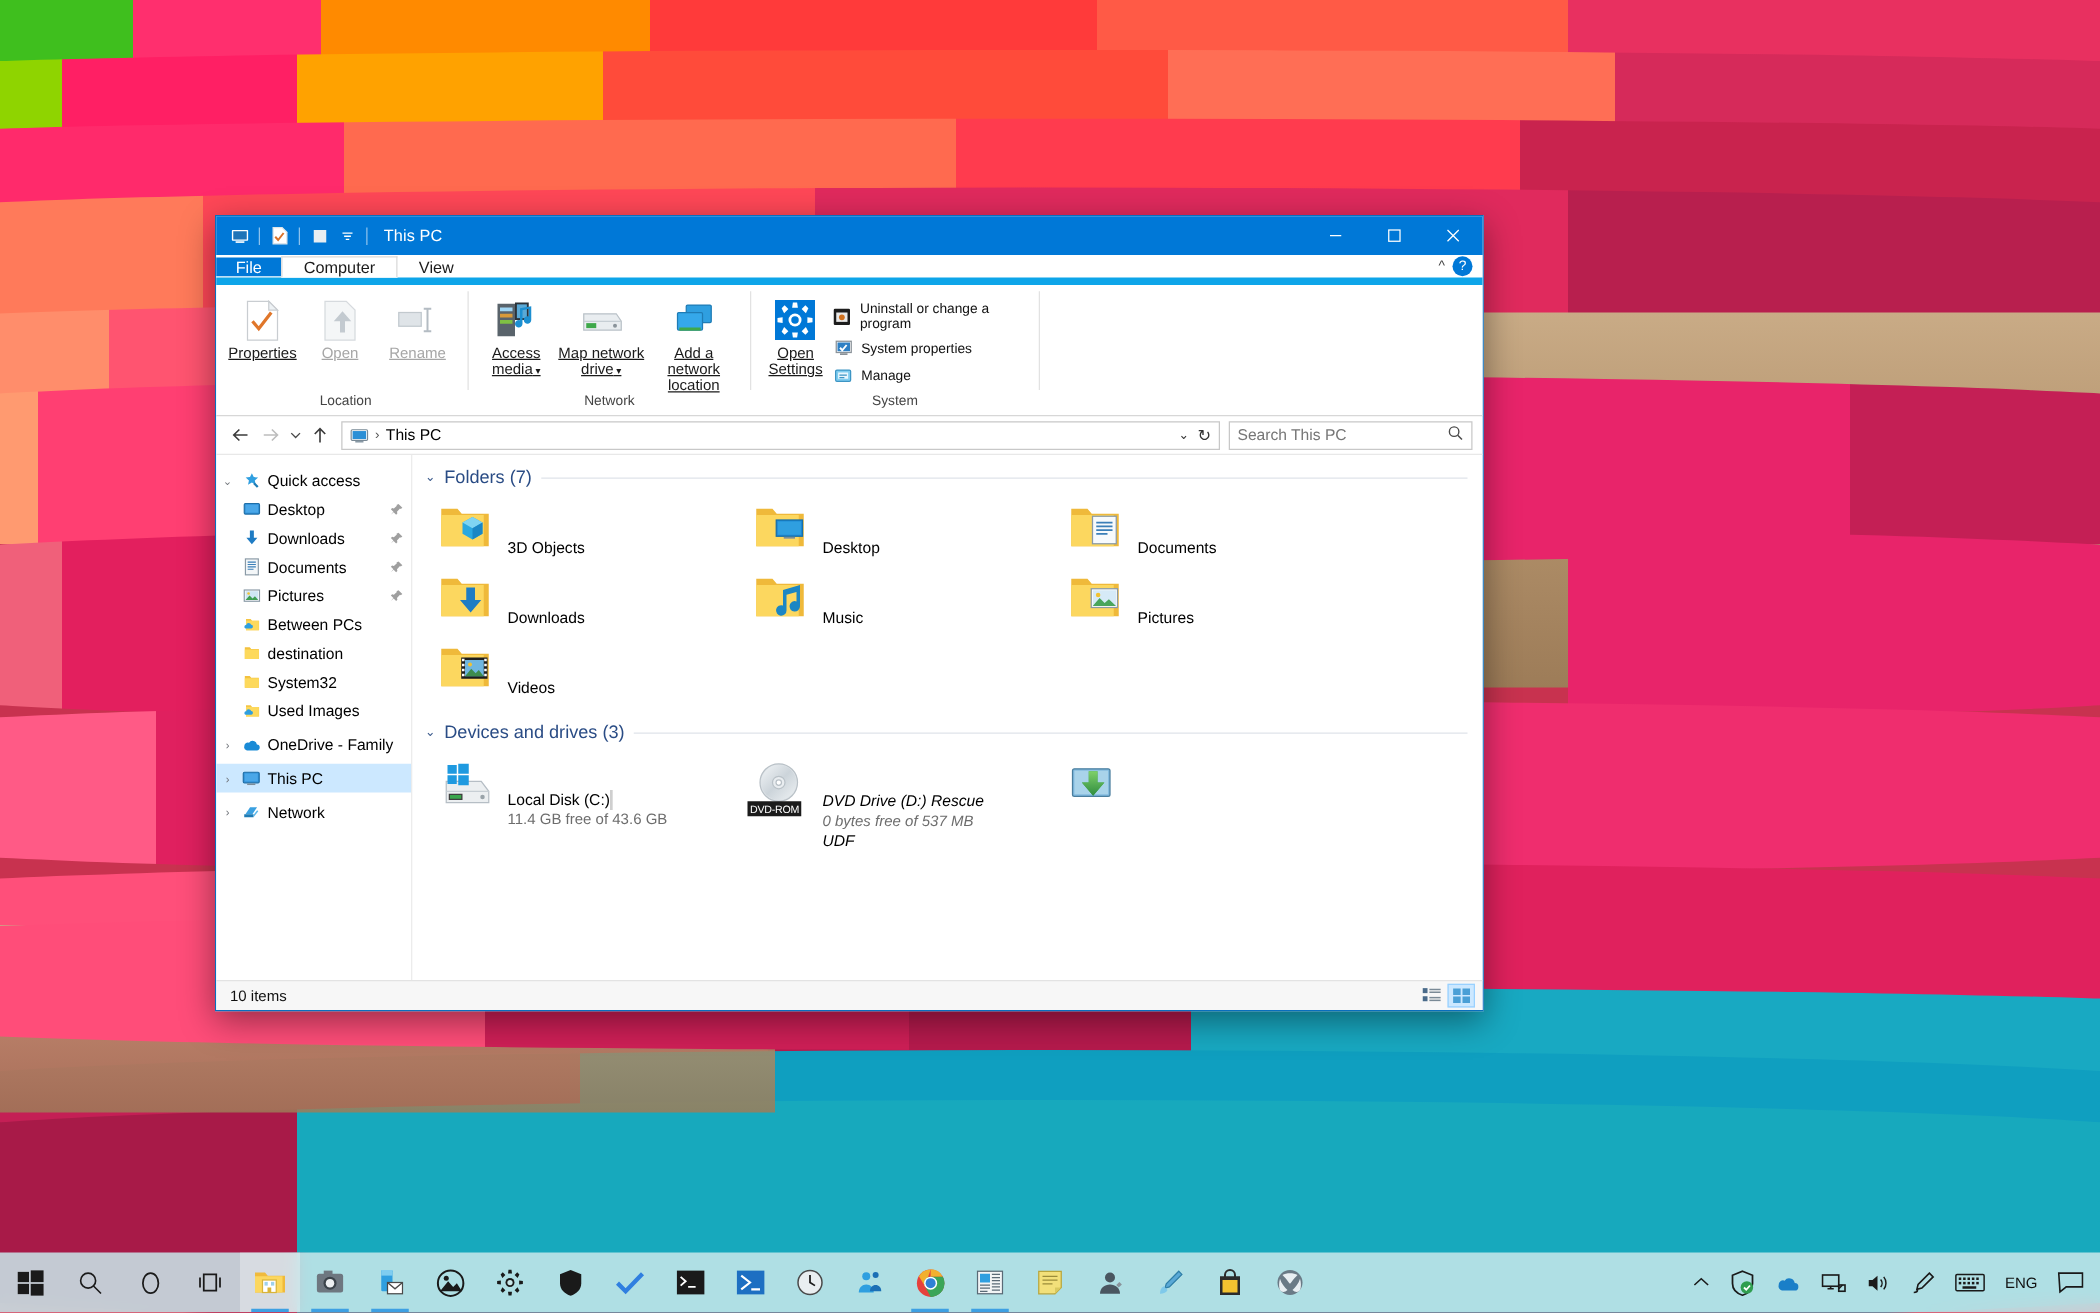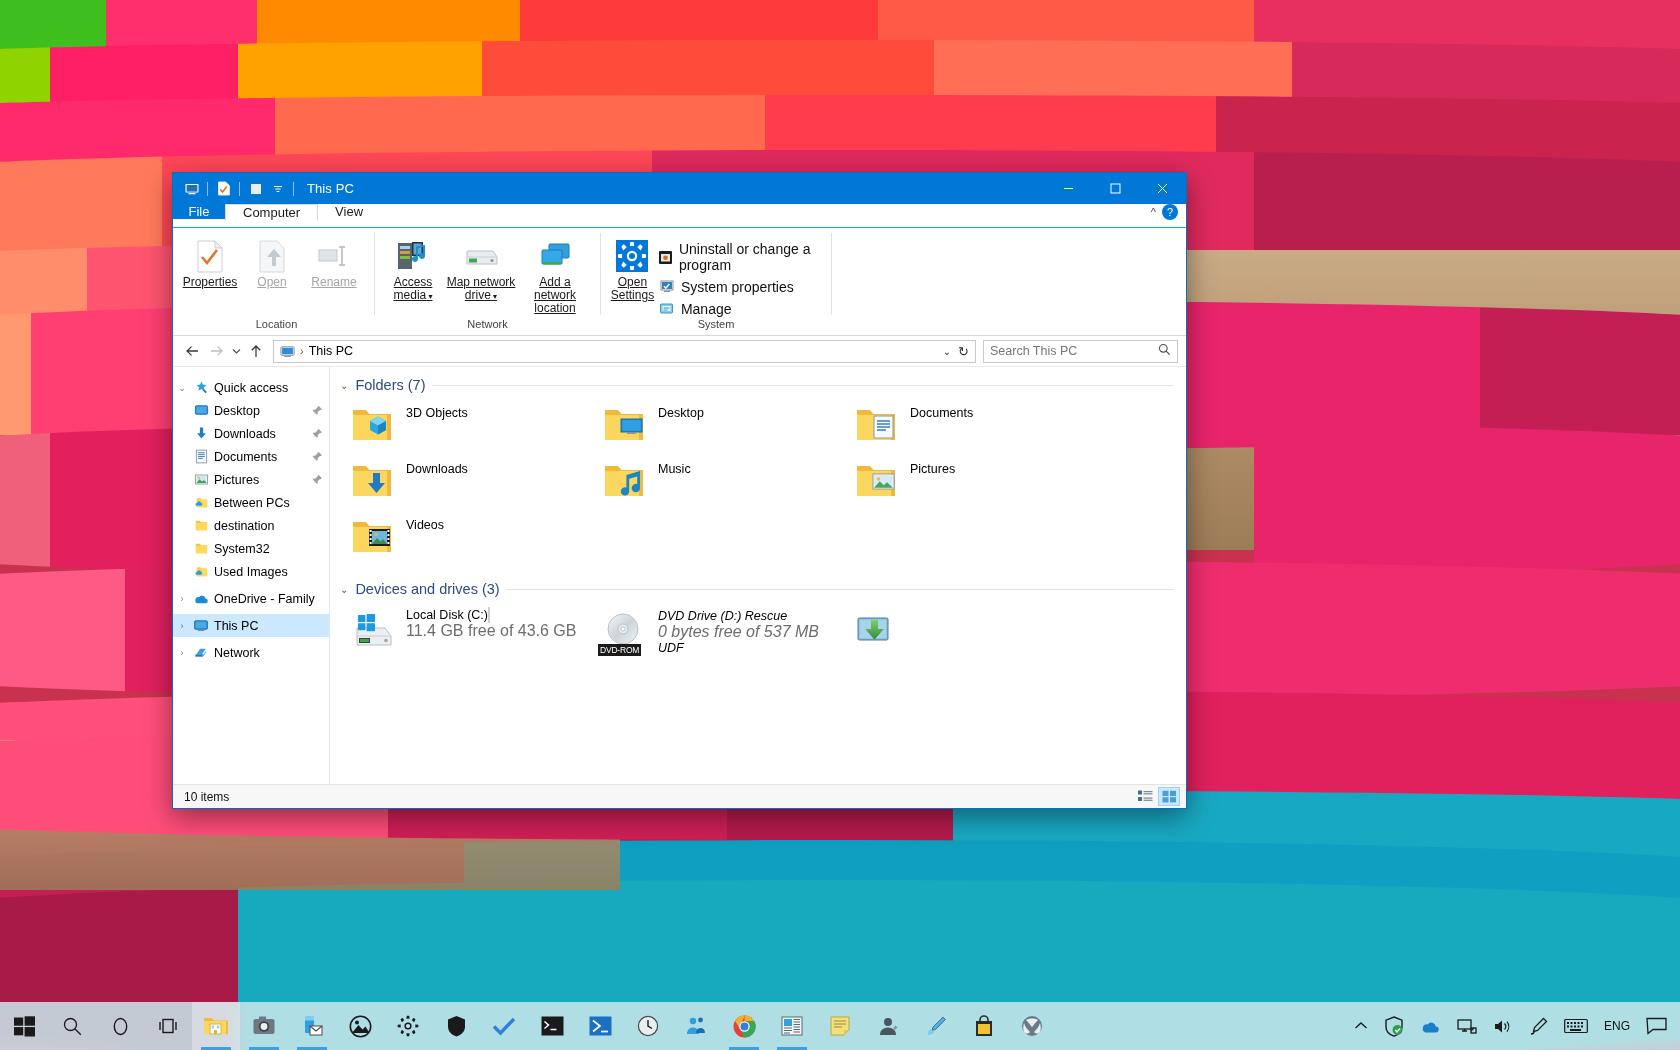--- a/index.html
+++ b/index.html
@@ -49,23 +49,23 @@
   .qat-sep { width:1px; height:14px; background:rgba(255,255,255,.55); margin:0 3px; }
   .title-text { margin-left: 10px; font-size: 13px; letter-spacing:.1px; }
   .wbtns { position:absolute; right:0; top:0; height:31px; display:flex; }
   .wbtn { width:47px; height:31px; display:flex; align-items:center; justify-content:center; }
   .wbtn svg { display:block; }
 
   
   .tabrow {
     height: 24px; flex:0 0 24px;
     background: #ffffff;
-    display: flex; align-items: flex-start;
+    display: flex; align-items: center;
     position: relative;
-    border-bottom: 1px solid #0ea5e9;
+    border-bottom: 6px solid #0ea5e9;
   }
   .tab-file {
     background:#0078d7; color:#fff; width:52px;
     display:flex; align-items:center; justify-content:center;
     font-size:13px;
   }
   .tab {
     padding: 0 17px; display:flex; align-items:center;
     font-size:13px; color:#1a1a1a; background:transparent;
   }
@@ -89,21 +89,21 @@
   .bigbtn {
     width:62px; display:flex; flex-direction:column; align-items:center;
     padding-top:4px; font-size:12px; color:#1a1a1a; text-align:center; line-height:13px;text-decoration:underline;
   }
   .bigbtn.disabled { color:#a6a6a6; }
   .bigbtn .bi { height:36px; display:flex; align-items:center; justify-content:center; }
   .bigbtn .bl { margin-top:2px; }
   .caret { font-size:8px; }
 
   .smallcol { display:flex; flex-direction:column; gap:3px; padding-top:6px; }
-  .smallbtn { display:flex; align-items:center; gap:6px; font-size:14px; color:#111;
+  .smallbtn { display:flex; align-items:center; gap:6px; font-size:11px; color:#111;
               padding: 1px 4px 1px 2px; }
   .smallbtn .si { width:17px; height:17px; display:flex; align-items:center; justify-content:center; }
 
   
   .addrrow {
     flex:0 0 31px; display:flex; align-items:center; gap:2px;
     padding: 0 8px; background:#fff; border-bottom:1px solid #e8e8e8;
   }
   .navbtn { width:22px; height:22px; display:flex; align-items:center; justify-content:center; color:#4a4a4a; }
   .navbtn.dim { color:#b9b9b9; }
@@ -141,22 +141,22 @@
   
   .content { flex:1; background:#fff; overflow:hidden; padding: 6px 0 0 0; position:relative; }
   .grouphdr { display:flex; align-items:center; gap:7px; padding: 4px 12px 2px 10px; }
   .grouphdr .gchev { font-size:10px; color:#3b5a8c; }
   .grouphdr .gtitle { font-size:14.5px; color:#2a4c85; white-space:nowrap; }
   .grouphdr .gline { flex:1; height:1px; background:#dfe3ea; }
 
   .tiles { display:flex; flex-wrap:wrap; padding: 4px 0 0 18px; }
   .tile { width:252px; height:56px; display:flex; align-items:flex-start; gap:10px; padding-top:2px; }
   .tile .ti { width:48px; height:48px; flex:0 0 48px; display:flex; align-items:center; justify-content:center; position:relative; }
-  .tile .tt { padding-top:5px; font-size:12.5px; color:#000; line-height:15px; }
-  .tile .sub { color:#6d6d6d; font-size:16px; }
+  .tile .tt { padding-top:5px; font-size:12.5px; color:#000; line-height:15px;margin-top:28px; }
+  .tile .sub { color:#6d6d6d; font-size:12px; }
   .bar-outer { width:122px; height:11px; background:#dcdcdc; border:1px solid #cfcfcf; margin:3px 0 3px; }
   .bar-inner { height:100%; background:#26a0da; }
   .dvdrom-badge {
     position:absolute; left:-2px; bottom:-1px; background:#1b1b1b; color:#fff;
     font-size:8.5px; padding:1px 2px; letter-spacing:-.2px; font-family:"Liberation Sans", sans-serif;
   }
 
   
   .statusbar {
     flex:0 0 24px; border-top:1px solid #e3e3e3; background:#f7f7f7;

